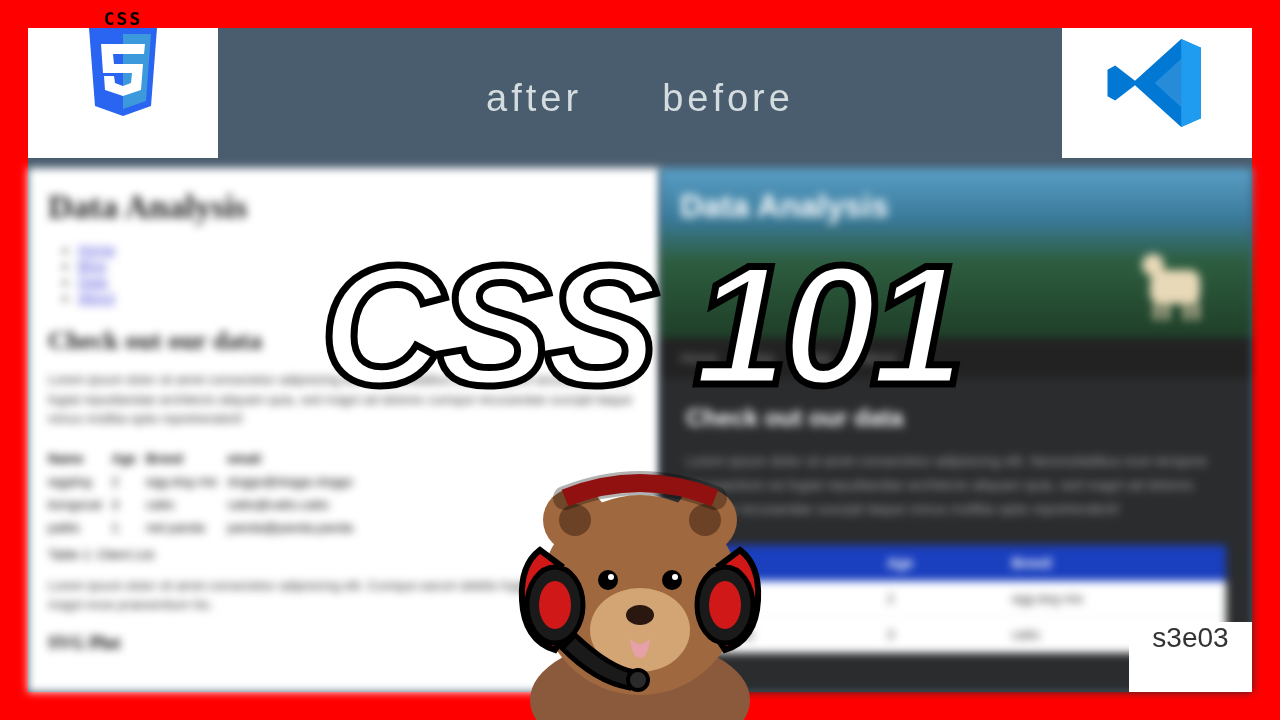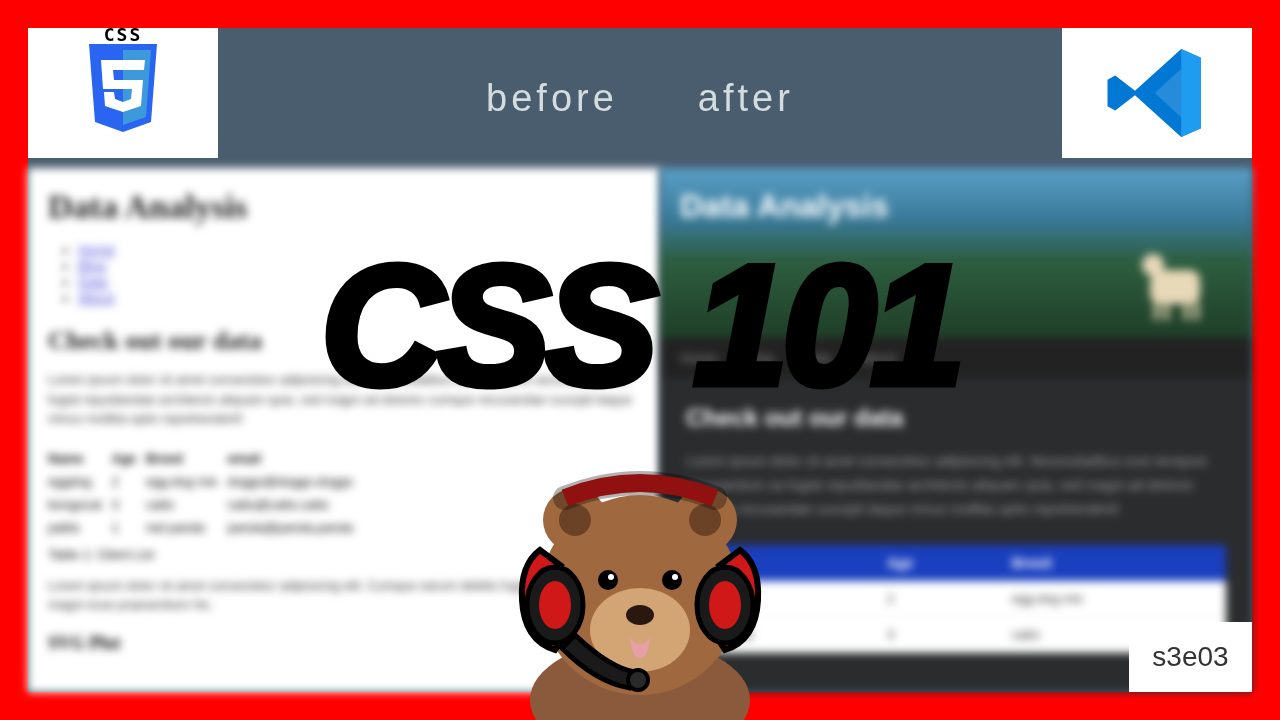--- a/index.html
+++ b/index.html
@@ -29,36 +29,36 @@
 .dog .head{position:absolute;bottom:44px;left:0;width:22px;height:22px;background:#e8d9b8;border-radius:50%;}
 .dog .leg{position:absolute;bottom:0;width:5px;height:18px;background:#d8c8a8;}
 .nav{background:#222;padding:12px 20px;display:flex;gap:28px;}
 .nav span{color:#888;font-size:14px;}
 .content{padding:26px;}
 .content h2{color:#fff;font-size:24px;font-weight:bold;margin-bottom:18px;}
 .content p{color:#999;font-size:14px;line-height:1.7;margin-bottom:24px;}
 .content table{width:100%;border-collapse:collapse;}
 .content th{background:#1a3fbf;color:#fff;padding:10px 14px;text-align:left;font-size:14px;}
 .content td{background:#fff;color:#333;padding:10px 14px;font-size:13px;border-bottom:1px solid #eee;}
-.badge{position:absolute;background:#fff;display:flex;align-items:center;justify-content:center;}
+.badge{position:absolute;background:#fff;display:flex;justify-content:center;}
 .css-badge{top:28px;left:28px;width:190px;height:130px;}
 .css-shield{width:80px;height:95px;position:relative;}
 .css-txt{position:absolute;top:-20px;left:50%;transform:translateX(-50%);font-family:monospace;font-weight:bold;font-size:18px;letter-spacing:2px;}
 .vs-badge{top:28px;right:28px;width:190px;height:130px;}
 .ep-badge{bottom:28px;right:28px;width:123px;height:70px;font-size:28px;font-family:Arial;color:#333;}
-.title{position:absolute;top:50%;left:50%;transform:translate(-50%,-68%);font-size:170px;font-weight:bold;font-style:italic;color:#000000;-webkit-text-stroke:7px #000;white-space:nowrap;letter-spacing:-6px;font-family:'Arial Black',Arial,sans-serif;}
+.title{position:absolute;top:50%;left:50%;transform:translate(-50%,-68%);font-size:170px;font-weight:bold;font-style:italic;color:#ffffff;-webkit-text-stroke:7px #000;white-space:nowrap;letter-spacing:-6px;font-family:'Arial Black',Arial,sans-serif;}
 .mascot{position:absolute;bottom:0;left:50%;transform:translateX(-50%);width:320px;height:300px;}
 </style>
 </head>
 <body>
 
 <div class="frame">
 <div class="header">
+<span>after</span>
 <span>before</span>
-<span>after</span>
 </div>
 <div class="panels">
 
 <div class="panel before">
 <h1>Data Analysis</h1>
 <ul>
 <li><a>Home</a></li>
 <li><a>Blog</a></li>
 <li><a>Data</a></li>
 <li><a>About</a></li>

